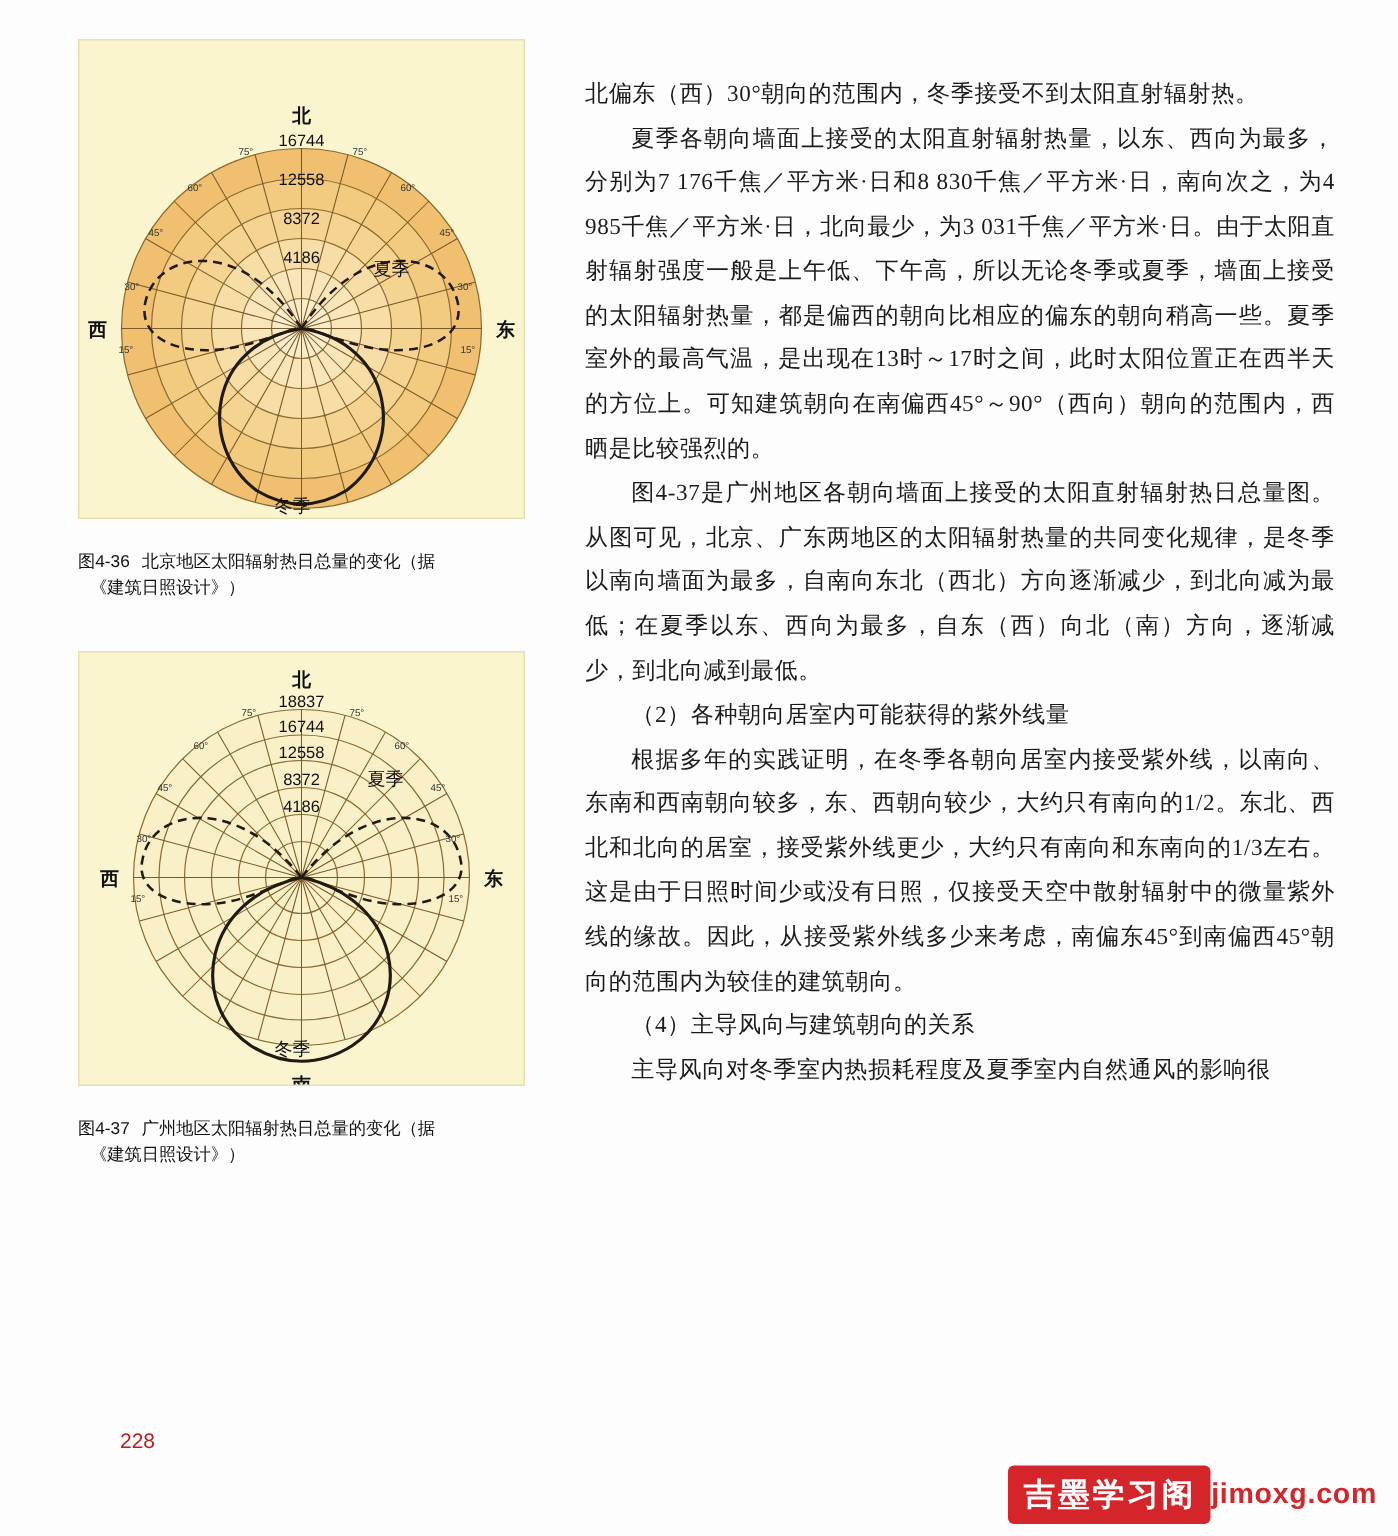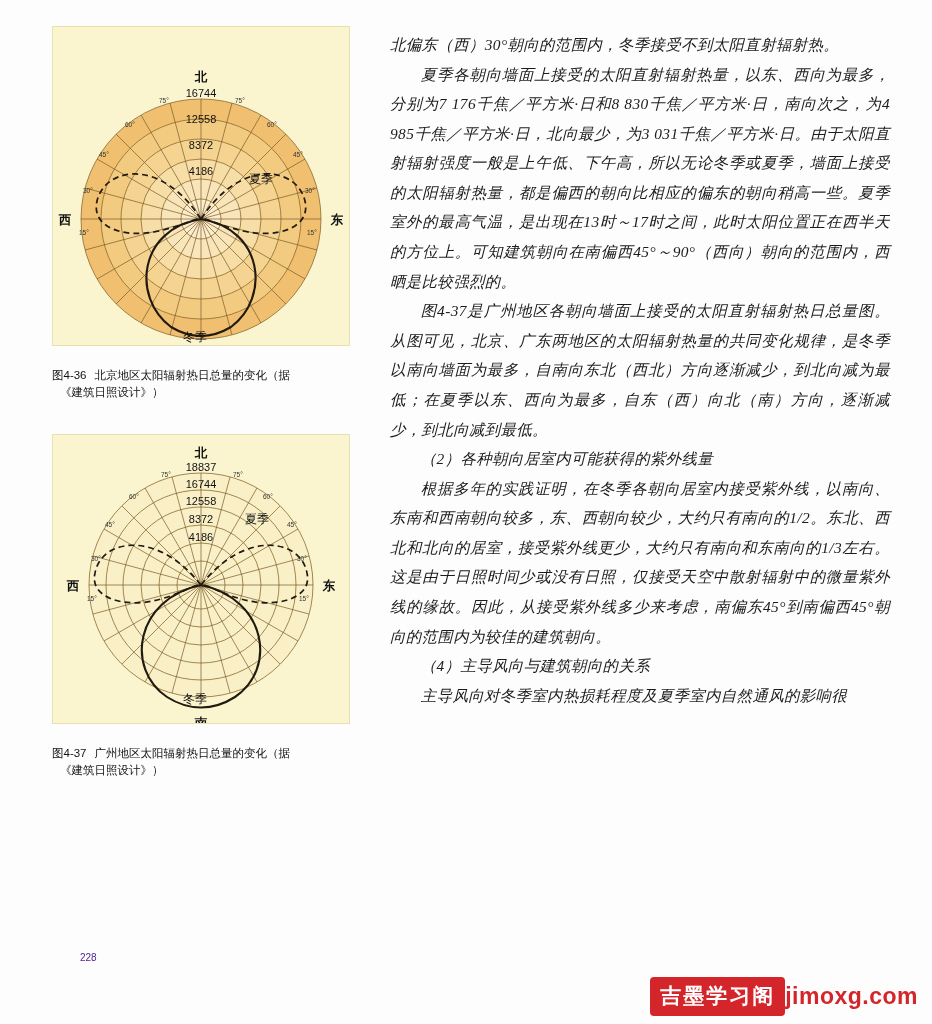--- a/index.html
+++ b/index.html
@@ -26,23 +26,22 @@
   .left-col {
     position: absolute;
     left: 52px;
     top: 26px;
     width: 300px;
   }
 
   .right-col {
     position: absolute;
     left: 390px;
-    top: 30px;
+    top: 48px;
     width: 500px;
-    font-style: italic;
   }
 
   
   .figure {
     margin-bottom: 6px;
   }
   .fig-box {
     background: #faf5cf;
     border: 1px solid #e8e0b0;
     width: 298px;
@@ -72,23 +71,23 @@
     margin: 0 0 0 0;
     color: #1b1b1b;
   }
   .para.indent { text-indent: 2em; }
 
   
   .page-number {
     position: absolute;
     left: 80px;
     top: 952px;
-    font-size: 10px;
-    font-family: "Liberation Sans", sans-serif;
-    color: #4c1d95;
+    font-size: 14px;
+    font-family: "Liberation Sans", sans-serif;
+    color: #b91c1c;
   }
 
   
   .watermark {
     position: absolute;
     right: 14px;
     bottom: 8px;
     display: flex;
     align-items: center;
   }
@@ -99,21 +98,21 @@
     font-weight: bold;
     font-size: 21px;
     letter-spacing: 2px;
     padding: 5px 10px 6px 10px;
     border-radius: 4px;
   }
   .wm-url {
     color: #d4252a;
     font-family: "Liberation Sans", sans-serif;
     font-weight: bold;
-    font-size: 23px;
+    font-size: 19px;
     letter-spacing: 0.5px;
   }
 
   
   .diagram-svg { display: block; }
   .dlabel {
     font-family: "Liberation Sans", sans-serif;
     font-size: 11px;
     fill: #111;
   }

